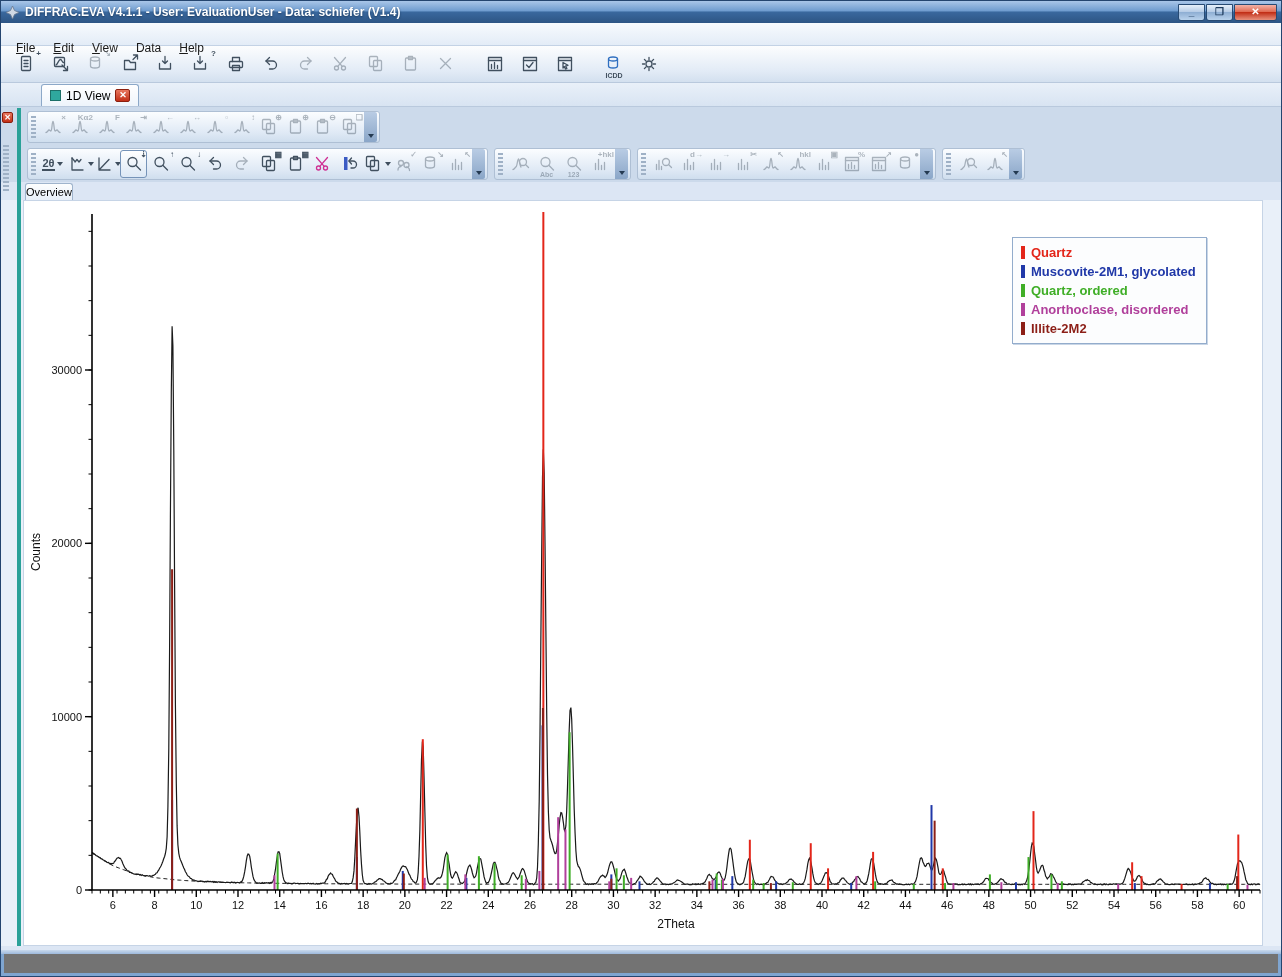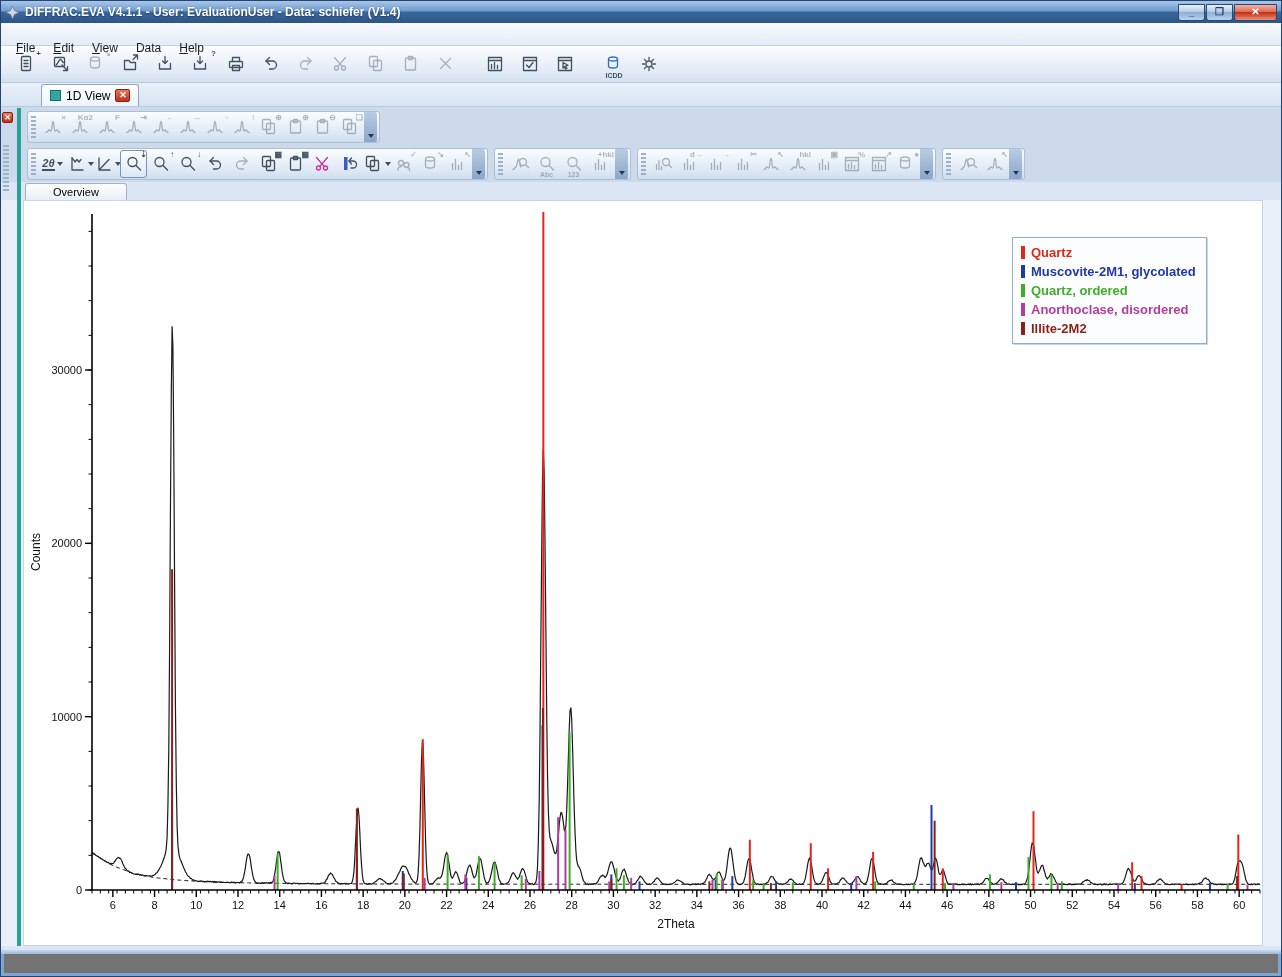--- a/index.html
+++ b/index.html
@@ -29,21 +29,21 @@
     border:1px solid transparent;border-radius:3px;color:#41505f;}
   .tbtn.gap{margin-left:14px;}
   .tbtn.disabled{opacity:.4;}
   .tbtn.selected{border-color:#7593b8;background:linear-gradient(180deg,#ffffff,#dce8f5);}
   .tbtn svg{display:block;}
   .tbtn .badge{position:absolute;top:0px;right:-1px;font-size:8px;font-weight:bold;line-height:1;color:inherit;}
   .tbtn .lab{position:absolute;bottom:-1px;left:0;right:0;text-align:center;font-size:7px;font-weight:bold;}
   .tbtn .caret{margin-left:2px;width:0;height:0;border-left:3px solid transparent;border-right:3px solid transparent;
     border-top:4px solid #3f4e5e;}
   .tbtn.wcaret{width:38px;}
-  .txticon{font-size:11px;font-weight:bold;line-height:1;font-style:italic;}
+  .txticon{font-size:11px;font-weight:bold;line-height:1;}
   
   .viewtabs{height:24px;background:linear-gradient(180deg,#e9f0f9,#d8e4f2);border-bottom:1px solid #b9c9dd;
     display:flex;align-items:flex-end;padding-left:40px;}
   .vtab{height:22px;background:linear-gradient(180deg,#ffffff,#eef4fb);border:1px solid #8ca8c8;border-bottom:none;
     border-radius:3px 3px 0 0;display:flex;align-items:center;gap:5px;padding:0 8px;font-size:12px;}
   .teal-sq{width:11px;height:11px;background:#2fa89e;border:1px solid #1c6f68;}
   .closex{width:15px;height:13px;background:linear-gradient(180deg,#e8775f,#c22f17);border:1px solid #8c1f0e;border-radius:2px;
     color:#fff;font-size:9px;font-weight:bold;display:flex;align-items:center;justify-content:center;line-height:1;}
   
   .toolrow{height:39px;background:#ccdaeb;display:flex;align-items:center;padding-left:26px;}
@@ -51,21 +51,21 @@
   .toolgroup{display:flex;align-items:center;height:32px;background:linear-gradient(180deg,#fbfdff,#dfe9f5 70%,#cfdeee);
     border:1px solid #aebfd4;border-radius:3px;padding:0 2px;margin-right:6px;}
   .grip{width:5px;height:22px;margin:0 3px 0 1px;background:repeating-linear-gradient(180deg,#9fb1c6 0 2px,transparent 2px 4px);}
   .ofl{width:13px;height:30px;display:flex;align-items:flex-end;justify-content:center;padding-bottom:4px;
     background:linear-gradient(180deg,#b9cce4,#8aa6c8);border-radius:0 2px 2px 0;margin-left:1px;}
   .ofl .caret{width:0;height:0;border-left:3px solid transparent;border-right:3px solid transparent;border-top:4px solid #243a52;}
   .toolrow .tbtn{width:27px;height:28px;}
   
   .pagetabs{height:18px;background:#dce6f4;display:flex;align-items:flex-end;padding-left:24px;}
   .ptab{height:17px;background:linear-gradient(180deg,#fdfefe,#e8eff8);border:1px solid #9fb4cc;border-bottom:none;
-    border-radius:3px 3px 0 0;font-size:11px;padding:2px 27px 0;}
+    border-radius:3px 3px 0 0;font-size:11px;padding:2px 0 0;}
   
   .chartwrap{position:relative;height:746px;background:#e9f0f9;}
   .chartpanel{position:absolute;left:22px;top:0;width:1240px;height:746px;background:#ffffff;border:1px solid #c6d4e6;}
   .tealbar{position:absolute;left:16px;top:-92px;width:4px;height:838px;background:#2aa198;}
   .dockx{position:absolute;left:1px;top:-88px;}
   .dockgrip{position:absolute;left:2px;top:-55px;width:6px;height:46px;
     background:repeating-linear-gradient(180deg,#9fb1c6 0 2px,transparent 2px 4px);}
   .legend{position:absolute;border:1px solid #93accc;background:#fcfdfe;box-shadow:1px 1px 0 #c9d6e6;padding:5px 10px 5px 8px;}
   .legend .li{display:flex;align-items:center;height:19px;gap:6px;}
   .legend .mark{width:4px;height:13px;}

